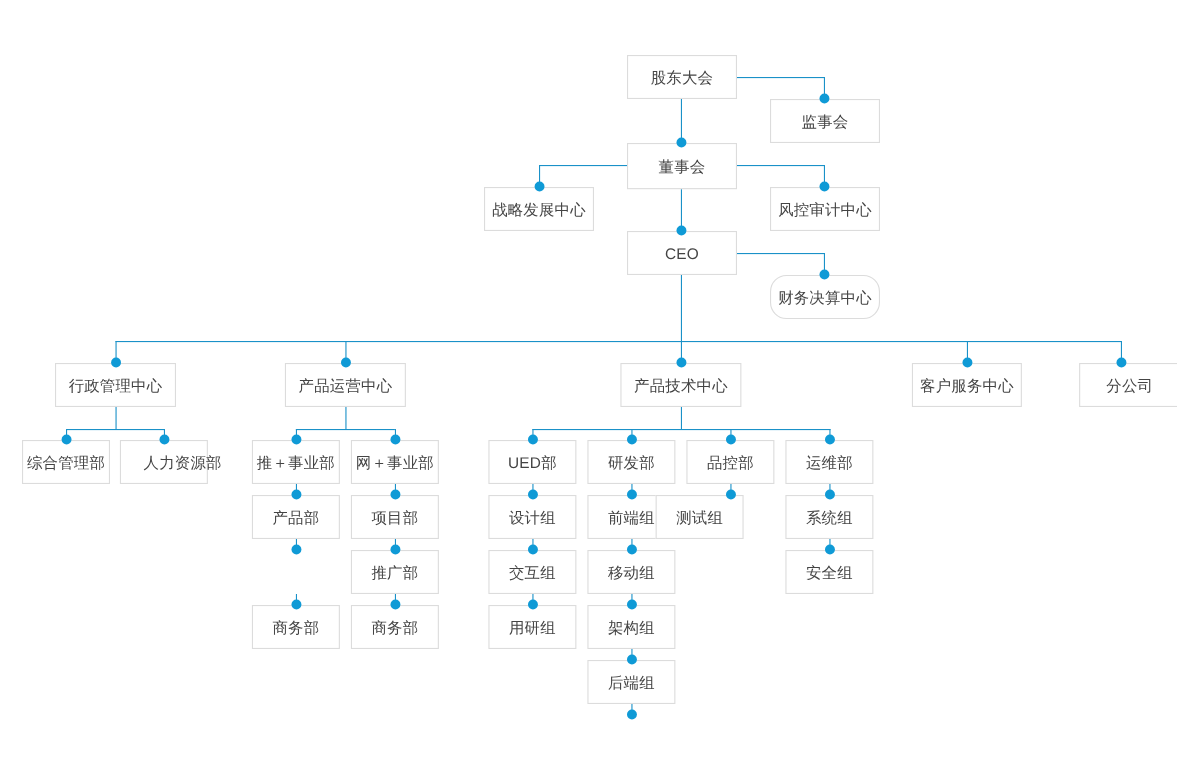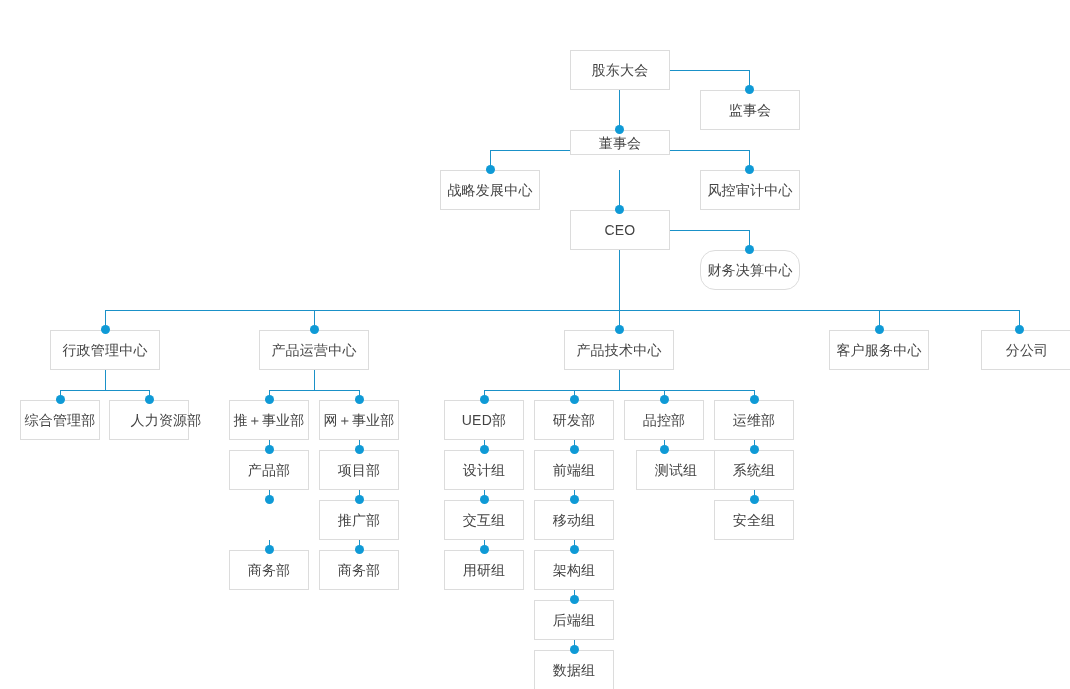--- a/index.html
+++ b/index.html
@@ -57,21 +57,21 @@
   <div class="node" style="left:570px; top:50px; width:100px; height:40px;">股东大会</div>
 
   <div class="conn h" style="left:670px; top:70px; width:80px;"></div>
   <div class="conn v" style="left:749px; top:70px; height:20px;"></div>
   <div class="dot" style="left:745px; top:85px;"></div>
   <div class="node" style="left:700px; top:90px; width:100px; height:40px;">监事会</div>
 
   <div class="conn v" style="left:619px; top:90px; height:40px;"></div>
   <div class="dot" style="left:615px; top:125px;"></div>
 
-  <div class="node" style="left:570px; top:130px; width:100px; height:25px;">董事会</div>
+  <div class="node" style="left:570px; top:130px; width:100px; height:42px;">董事会</div>
 
   <div class="conn h" style="left:490px; top:150px; width:80px;"></div>
   <div class="conn v" style="left:490px; top:150px; height:20px;"></div>
   <div class="dot" style="left:486px; top:165px;"></div>
   <div class="node" style="left:440px; top:170px; width:100px; height:40px;">战略发展中心</div>
 
   <div class="conn h" style="left:670px; top:150px; width:80px;"></div>
   <div class="conn v" style="left:749px; top:150px; height:20px;"></div>
   <div class="dot" style="left:745px; top:165px;"></div>
   <div class="node" style="left:700px; top:170px; width:100px; height:40px;">风控审计中心</div>
@@ -178,26 +178,25 @@
   <div class="dot" style="left:570px; top:495px;"></div>
   <div class="node" style="left:534px; top:500px; width:80px; height:40px;">移动组</div>
   <div class="conn v" style="left:574px; top:540px; height:10px;"></div>
   <div class="dot" style="left:570px; top:545px;"></div>
   <div class="node" style="left:534px; top:550px; width:80px; height:40px;">架构组</div>
   <div class="conn v" style="left:574px; top:590px; height:10px;"></div>
   <div class="dot" style="left:570px; top:595px;"></div>
   <div class="node" style="left:534px; top:600px; width:80px; height:40px;">后端组</div>
   <div class="conn v" style="left:574px; top:640px; height:10px;"></div>
   <div class="dot" style="left:570px; top:645px;"></div>
-  <div class="node" style="left:534px; top:650px; width:80px; height:40px;">数据组</div>
 
   <div class="node" style="left:624px; top:400px; width:80px; height:40px;">品控部</div>
   <div class="conn v" style="left:664px; top:440px; height:10px;"></div>
   <div class="dot" style="left:660px; top:445px;"></div>
-  <div class="node" style="left:636px; top:450px; width:80px; height:40px;">测试组</div>
+  <div class="node" style="left:596px; top:450px; width:80px; height:40px;">测试组</div>
 
   <div class="node" style="left:714px; top:400px; width:80px; height:40px;">运维部</div>
   <div class="conn v" style="left:754px; top:440px; height:10px;"></div>
   <div class="dot" style="left:750px; top:445px;"></div>
   <div class="node" style="left:714px; top:450px; width:80px; height:40px;">系统组</div>
   <div class="conn v" style="left:754px; top:490px; height:10px;"></div>
   <div class="dot" style="left:750px; top:495px;"></div>
   <div class="node" style="left:714px; top:500px; width:80px; height:40px;">安全组</div>
 
 </div>

